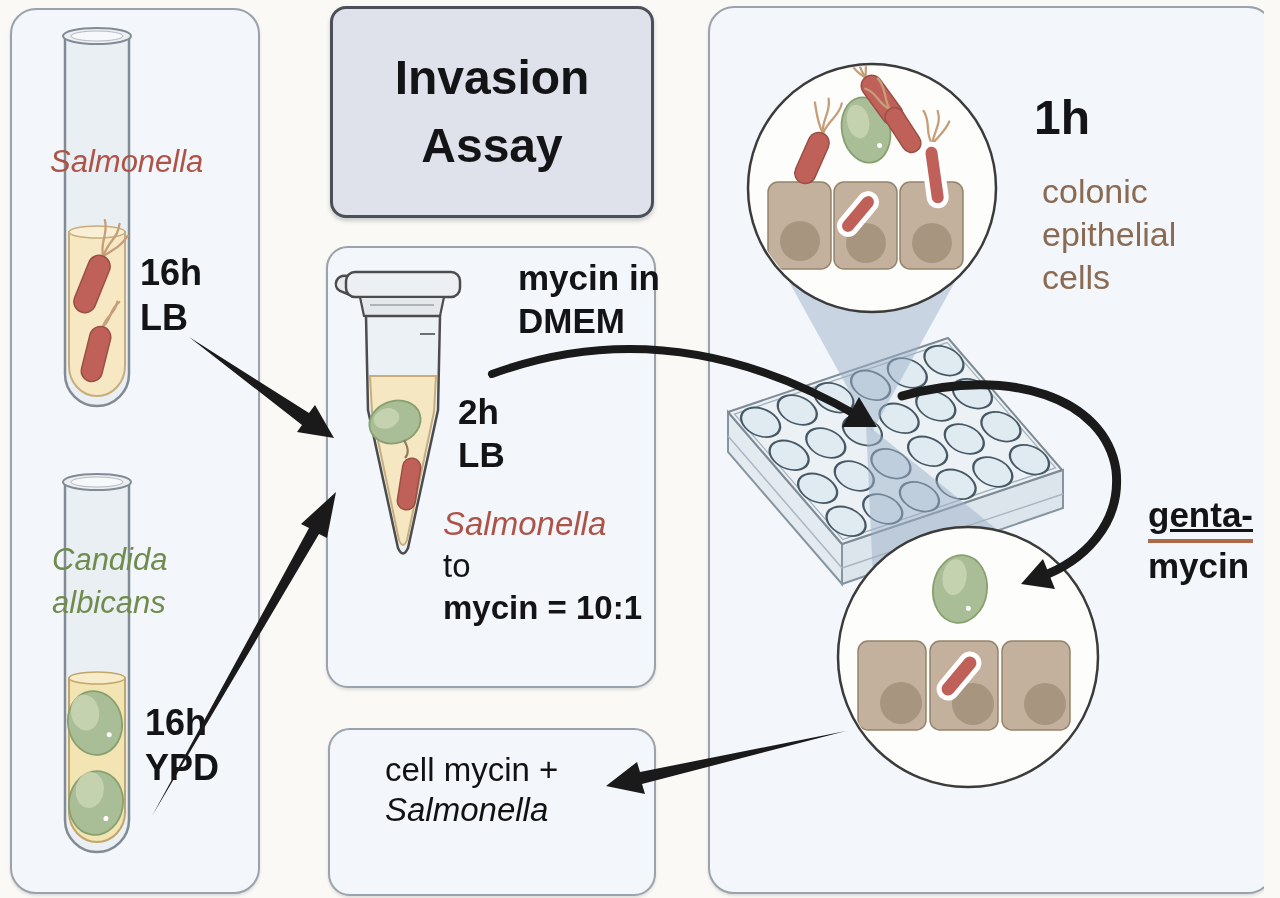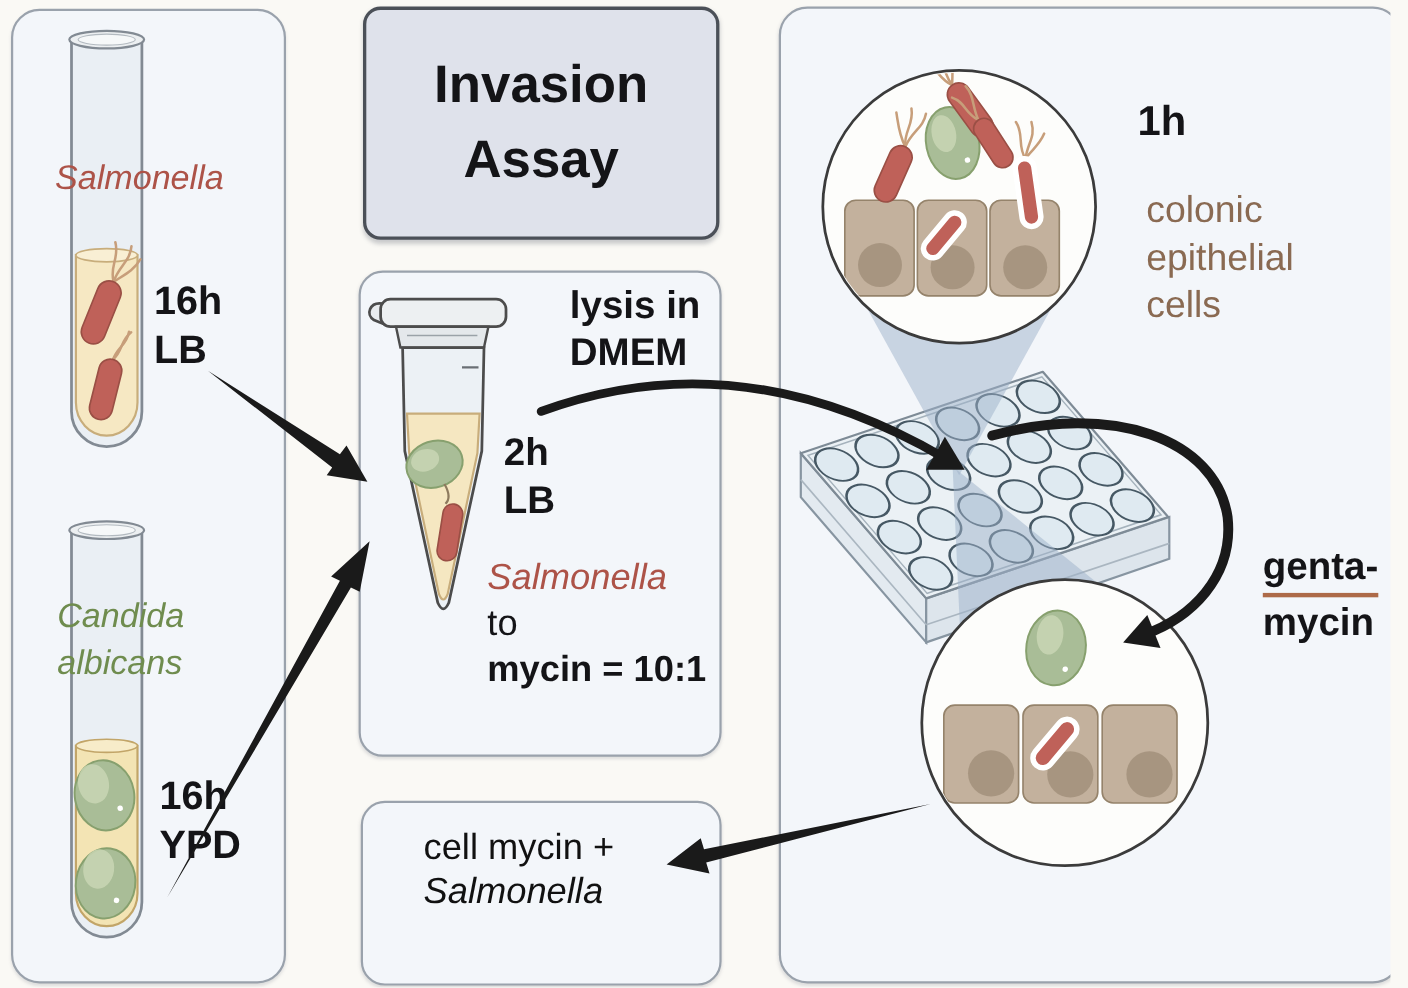--- a/index.html
+++ b/index.html
@@ -29,24 +29,24 @@
   .cond{font-size:36px;font-weight:600;line-height:1.26;color:#141417;}
   .midlbl{font-size:35px;font-weight:600;line-height:1.24;color:#141417;}
   .ratio-block{font-size:33px;line-height:1.28;}
   .ratio-block .rl{display:block;}
   .r-species{font-style:italic;}
   .r-plain{font-weight:500;color:#141417;}
   .r-bold{font-weight:600;color:#141417;}
   .result-text{font-size:33px;line-height:1.22;font-weight:500;color:#111;}
   .result-text .rl{display:block;}
   .result-text .it{font-style:italic;}
-  .onehour{font-size:38px;font-weight:600;color:#141417;}
+  .onehour{font-size:48px;font-weight:600;color:#141417;}
   .colonic{font-size:34px;line-height:1.26;color:#8a6a52;}
   .genta{font-size:35px;font-weight:600;line-height:1.3;color:#141417;}
-  .genta .u{display:inline-block;border-bottom:4px solid #ad6a48;padding-bottom:1px;}
+  .genta .u{display:inline-block;border-bottom:4px solid #ad6a48;padding-bottom:1px;text-decoration:underline;}
   
   .rod{fill:#bf6159;stroke:#9a4f45;stroke-width:1.5;}
   .rod-halo{fill:#bf6159;stroke:#ffffff;stroke-width:5;}
   .flagellum{fill:none;stroke:#c79e7a;stroke-width:2.3;stroke-linecap:round;}
   .yeast{fill:#a9bd97;stroke:#87a06e;stroke-width:1.8;}
   .yeast-hl{fill:#c9d6b4;opacity:.85;stroke:none;}
   .cell{fill:#c3b19d;stroke:#95836b;stroke-width:1.5;}
   .nucleus{fill:#a4927d;opacity:.9;stroke:none;}
   .arrow{fill:#1a1a1a;}
   .arrow-stroke{fill:none;stroke:#1a1a1a;stroke-linecap:round;}
@@ -120,21 +120,21 @@
     <path d="M38,116 L40,152 L67,280 Q71,290 75,280 L102,152 L104,116 Z" fill="#f5e7c1" stroke="#c8ad7b" stroke-width="2"></path>
     <g transform="translate(63,162) rotate(-18)">
       <ellipse class="yeast" rx="26" ry="21"></ellipse>
       <ellipse class="yeast-hl" cx="-7" cy="-6" rx="13" ry="10"></ellipse>
     </g>
     <path d="M72,180 Q79,192 73,198" stroke="#8d7a5e" stroke-width="2" fill="none"></path>
     <g transform="translate(77,224) rotate(9)">
       <rect class="rod" x="-9" y="-26" width="18" height="52" rx="9"></rect>
     </g>
   </svg>
-  <div class="lbl midlbl preline" style="left:518px;top:256px;">lysis in
+  <div class="lbl midlbl preline" style="left:518px;top:256px;">mycin in
 DMEM</div>
   <div class="lbl midlbl preline" style="left:458px;top:390px;">2h
 LB</div>
   <div class="lbl ratio-block" style="left:443px;top:503px;">
     <span class="rl r-species salm">Salmonella</span>
     <span class="rl r-plain">to</span>
     <span class="rl r-bold">mycin = 10:1</span>
   </div>
 
   <div class="lbl result-text" style="left:385px;top:750px;">

